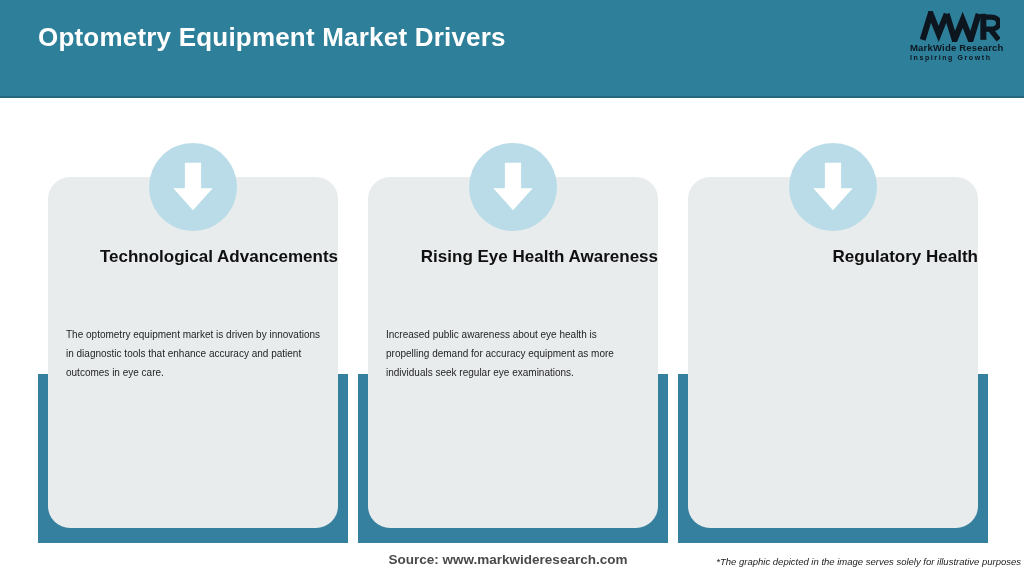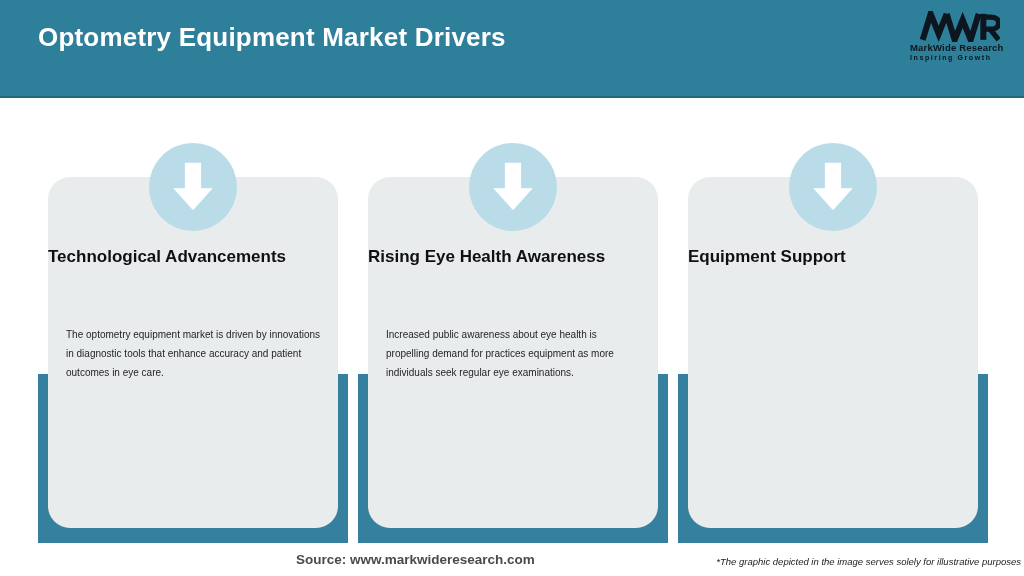--- a/index.html
+++ b/index.html
@@ -50,29 +50,29 @@
   }
   .circle{
     position:absolute;left:50%;top:143px;transform:translateX(-50%);
     width:88px;height:88px;border-radius:50%;
     background:var(--circle-blue);
     display:flex;align-items:center;justify-content:center;
   }
   .arrow-svg{width:58px;height:64px;display:block;}
   .card-title{
     position:absolute;left:0;top:70px;width:100%;
-    text-align:left;font-size:17px;font-weight:700;color:#101010;
+    text-align:right;font-size:17px;font-weight:700;color:#101010;
   }
   .card-body{
     position:absolute;left:18px;right:16px;top:148px;
     font-size:10px;line-height:19px;color:var(--text-dark);
   }
   
   .source-line{
-    position:absolute;left:296px;top:552px;width:424px;text-align:left;
+    position:absolute;left:296px;top:552px;width:424px;text-align:center;
     font-size:13.5px;font-weight:700;color:#4A4A4A;
   }
   .disclaimer{
     position:absolute;right:3px;top:556px;
     font-size:9.5px;font-weight:500;color:#1C1C1C;font-style:italic;
   }
 </style>
 </head>
 <body>
 
@@ -107,33 +107,33 @@
       <svg class="arrow-svg" viewBox="0 0 100 100" xmlns="http://www.w3.org/2000/svg" aria-hidden="true">
         <polygon fill="#ffffff" points="36,8 64,8 64,52 84,52 50,90 16,52 36,52"></polygon>
       </svg>
     </div>
   </div>
 
   <div class="card-group g2">
     <div class="backing"></div>
     <div class="card">
       <div class="card-title">Rising Eye Health Awareness</div>
-      <div class="card-body">Increased public awareness about eye health is propelling demand for practices equipment as more individuals seek regular eye examinations.</div>
+      <div class="card-body">Increased public awareness about eye health is propelling demand for accuracy equipment as more individuals seek regular eye examinations.</div>
     </div>
     <div class="circle">
       <svg class="arrow-svg" viewBox="0 0 100 100" xmlns="http://www.w3.org/2000/svg" aria-hidden="true">
         <polygon fill="#ffffff" points="36,8 64,8 64,52 84,52 50,90 16,52 36,52"></polygon>
       </svg>
     </div>
   </div>
 
   <div class="card-group g3">
     <div class="backing"></div>
     <div class="card">
-      <div class="card-title">Equipment Support</div>
+      <div class="card-title">Regulatory Health</div>
     </div>
     <div class="circle">
       <svg class="arrow-svg" viewBox="0 0 100 100" xmlns="http://www.w3.org/2000/svg" aria-hidden="true">
         <polygon fill="#ffffff" points="36,8 64,8 64,52 84,52 50,90 16,52 36,52"></polygon>
       </svg>
     </div>
   </div>
 
   <div class="source-line">Source: www.markwideresearch.com</div>
   <div class="disclaimer">*The graphic depicted in the image serves solely for illustrative purposes</div>

